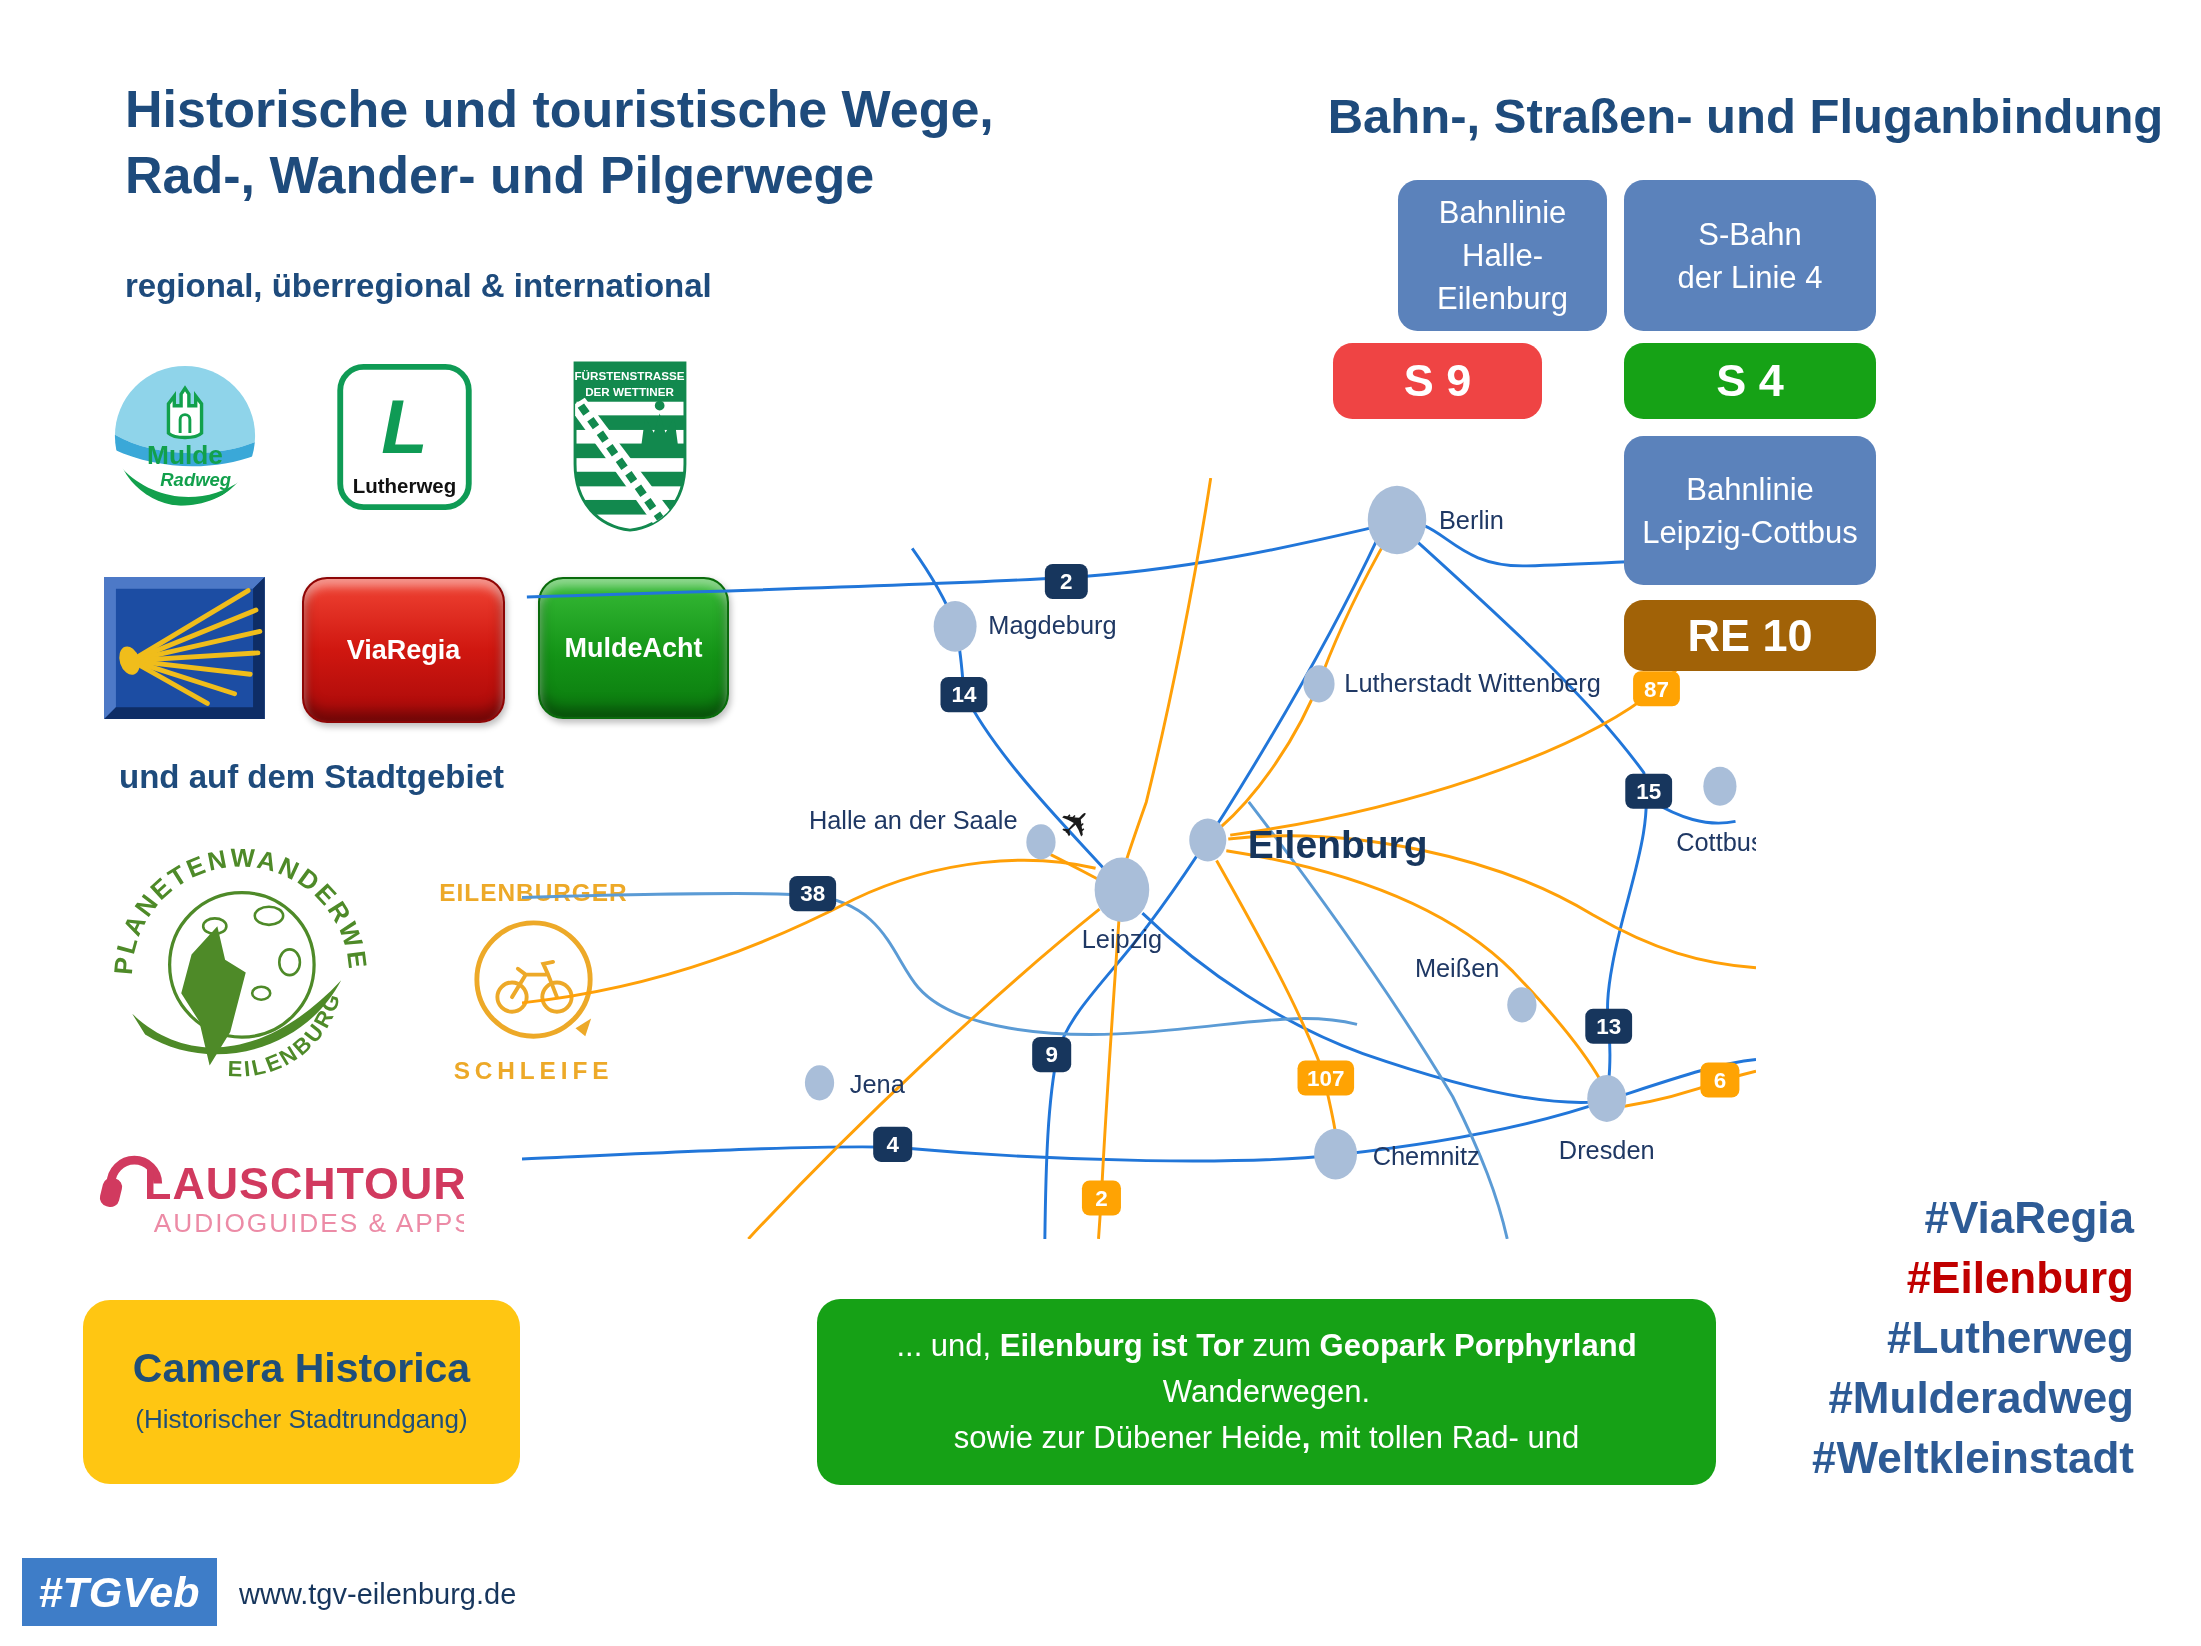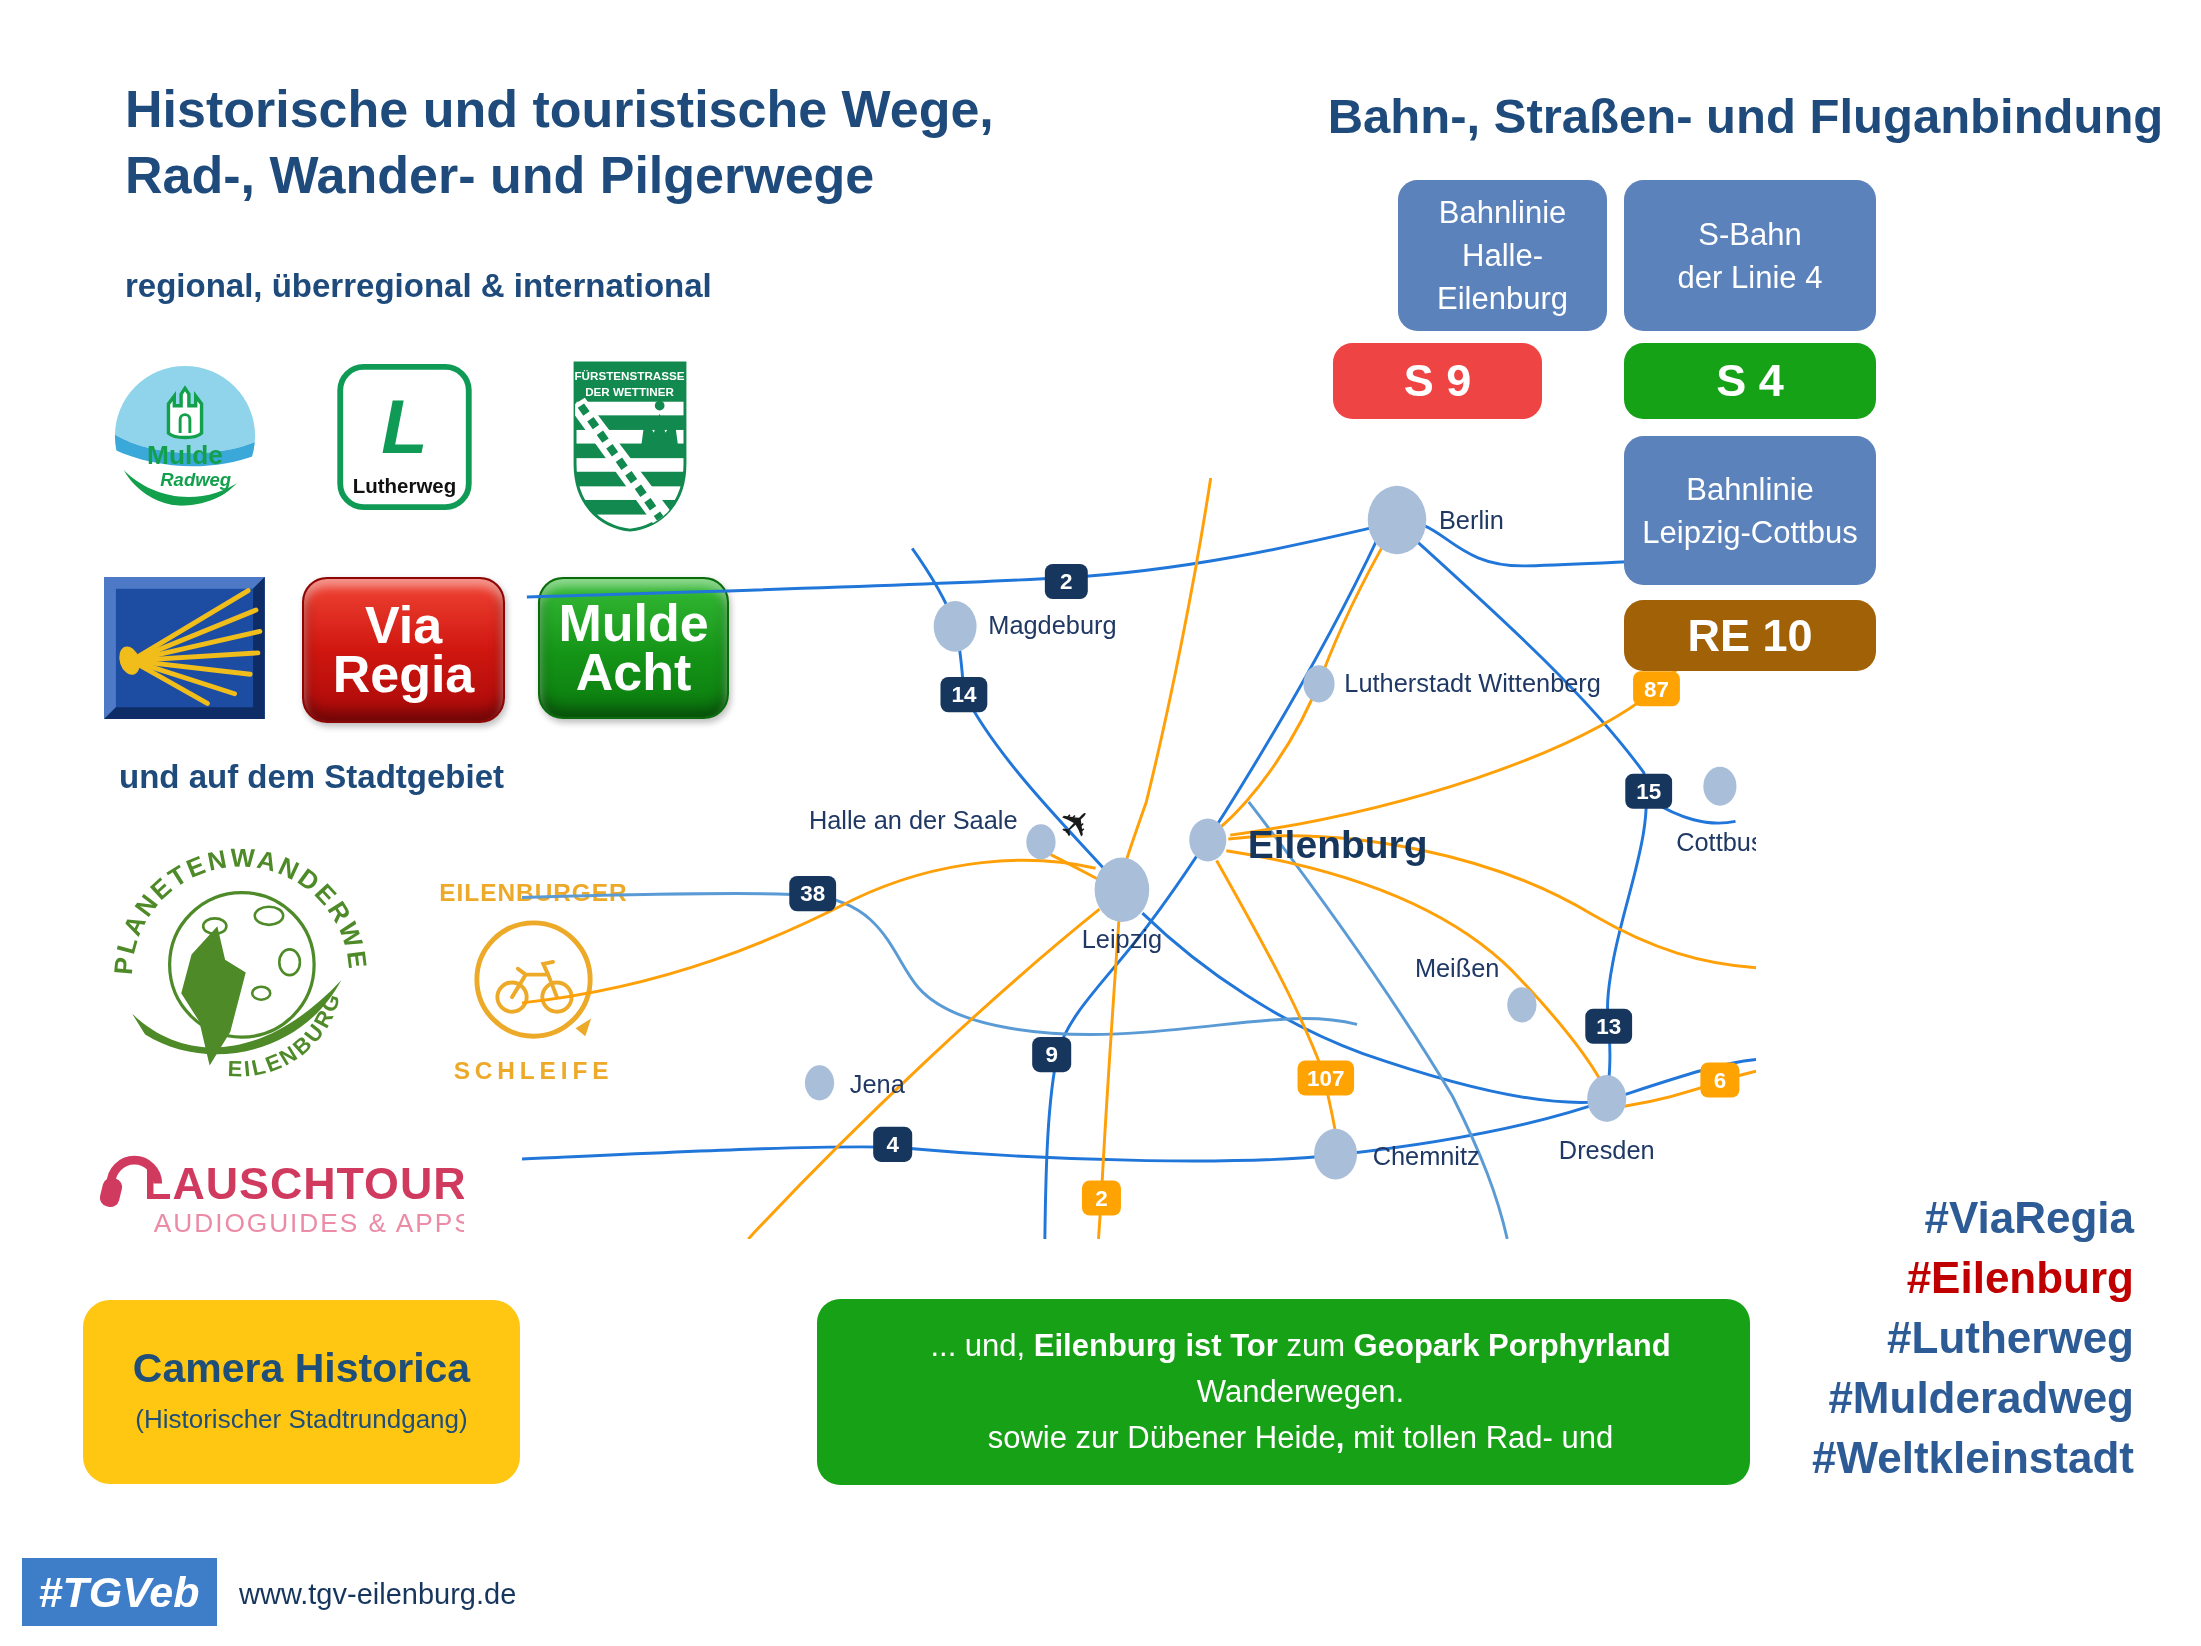--- a/index.html
+++ b/index.html
@@ -6,22 +6,22 @@
   body{
     width:2201px;height:1646px;position:relative;background:#fff;
     font-family:"Liberation Sans",sans-serif;overflow:hidden;
   }
   .abs{position:absolute;}
   
   .main-title{left:125px;top:76px;font-size:52px;line-height:66px;font-weight:bold;color:#1e4b7c;}
   .subtitle{left:125px;top:267px;font-size:33px;font-weight:bold;color:#1e4b7c;}
   .section-label{left:119px;top:758px;font-size:33px;font-weight:bold;color:#1e4b7c;}
   .glossy-btn{
-    border-radius:25px;display:flex;flex-direction:column;align-items:center;justify-content:center;
-    color:#fff;font-weight:bold;font-size:52px;line-height:49px;text-align:center;
+    border-radius:25px;display:flex;flex-direction:row;align-items:center;justify-content:center;
+    color:#fff;font-weight:bold;font-size:27px;line-height:49px;text-align:center;
     box-shadow:inset 0 7.8px 9.8px rgba(255,255,255,.45), inset 0 -9.8px 13.7px rgba(0,0,0,.35), 2px 3.9px 5.9px rgba(0,0,0,.25);
   }
   .via-regia{left:302px;top:577px;width:199px;height:142px;background:linear-gradient(180deg,#f04434 0%,#d01710 50%,#a80909 100%);border:2px solid #8c0606;}
   .mulde-acht{left:538px;top:577px;width:187px;height:138px;background:linear-gradient(180deg,#37bb37 0%,#149417 55%,#0b7a0e 100%);border:2px solid #0a6b0c;}
   .camera-box{
     left:83px;top:1300px;width:437px;height:184px;background:#ffc612;border-radius:27px;
     display:flex;flex-direction:column;align-items:center;justify-content:center;color:#1f4e79;text-align:center;
   }
   .camera-box .t1{font-size:41px;font-weight:bold;line-height:55px;}
   .camera-box .t2{font-size:26px;line-height:47px;}
@@ -33,21 +33,21 @@
   .c-halle{left:1398px;top:180px;width:209px;height:151px;}
   .c-sbahn{left:1624px;top:180px;width:252px;height:151px;}
   .c-s9{left:1333px;top:343px;width:209px;height:76px;background:#ef4444;}
   .c-s4{left:1624px;top:343px;width:252px;height:76px;background:#16a216;}
   .c-lc{left:1624px;top:436px;width:252px;height:149px;}
   .c-re10{left:1624px;top:600px;width:252px;height:71px;background:#a16207;}
   
   .info-box{
     left:817px;top:1299px;width:899px;height:186px;background:#16a116;border-radius:23.4px;
     color:#fff;font-size:31px;line-height:46px;text-align:center;
-    display:flex;flex-direction:column;justify-content:center;padding-left:34px;
+    display:flex;flex-direction:column;justify-content:center;
   }
   .info-box b{font-weight:bold;}
   
   .hashtags{right:67px;top:1188px;text-align:right;font-size:44px;line-height:60px;font-weight:bold;color:#2d5b96;}
   .hashtags .red{color:#c00000;}
   
   .footer-badge{
     left:21.5px;top:1558px;width:195px;height:68px;background:#3e7dc8;color:#fff;
     display:flex;align-items:center;justify-content:center;font-size:43px;font-weight:bold;font-style:italic;
   }

